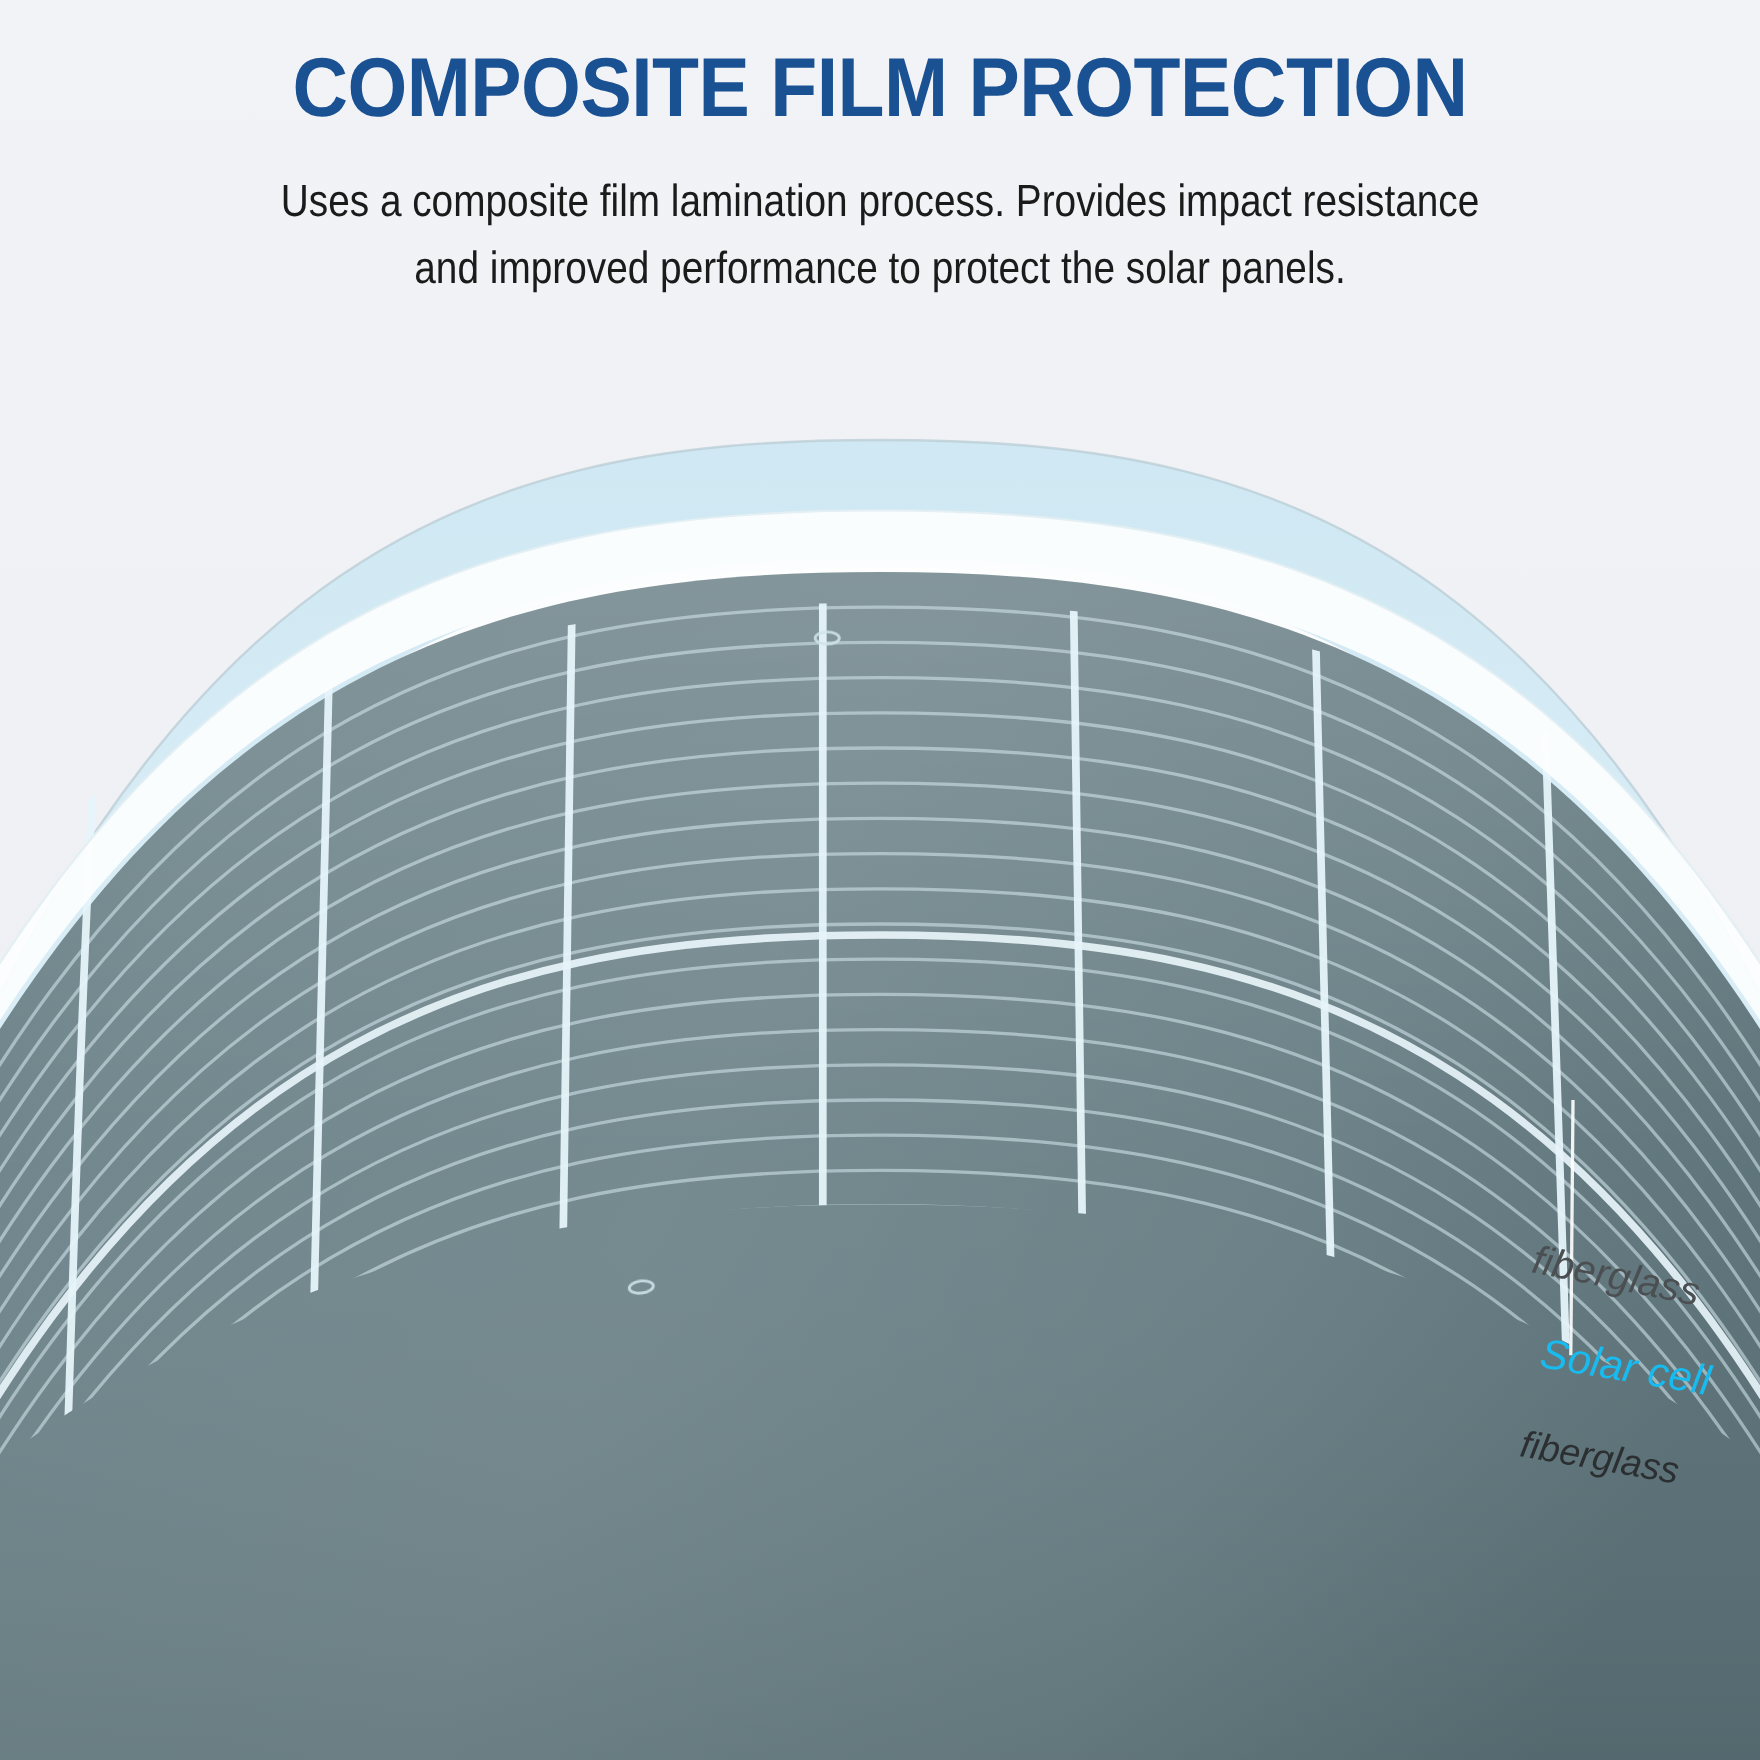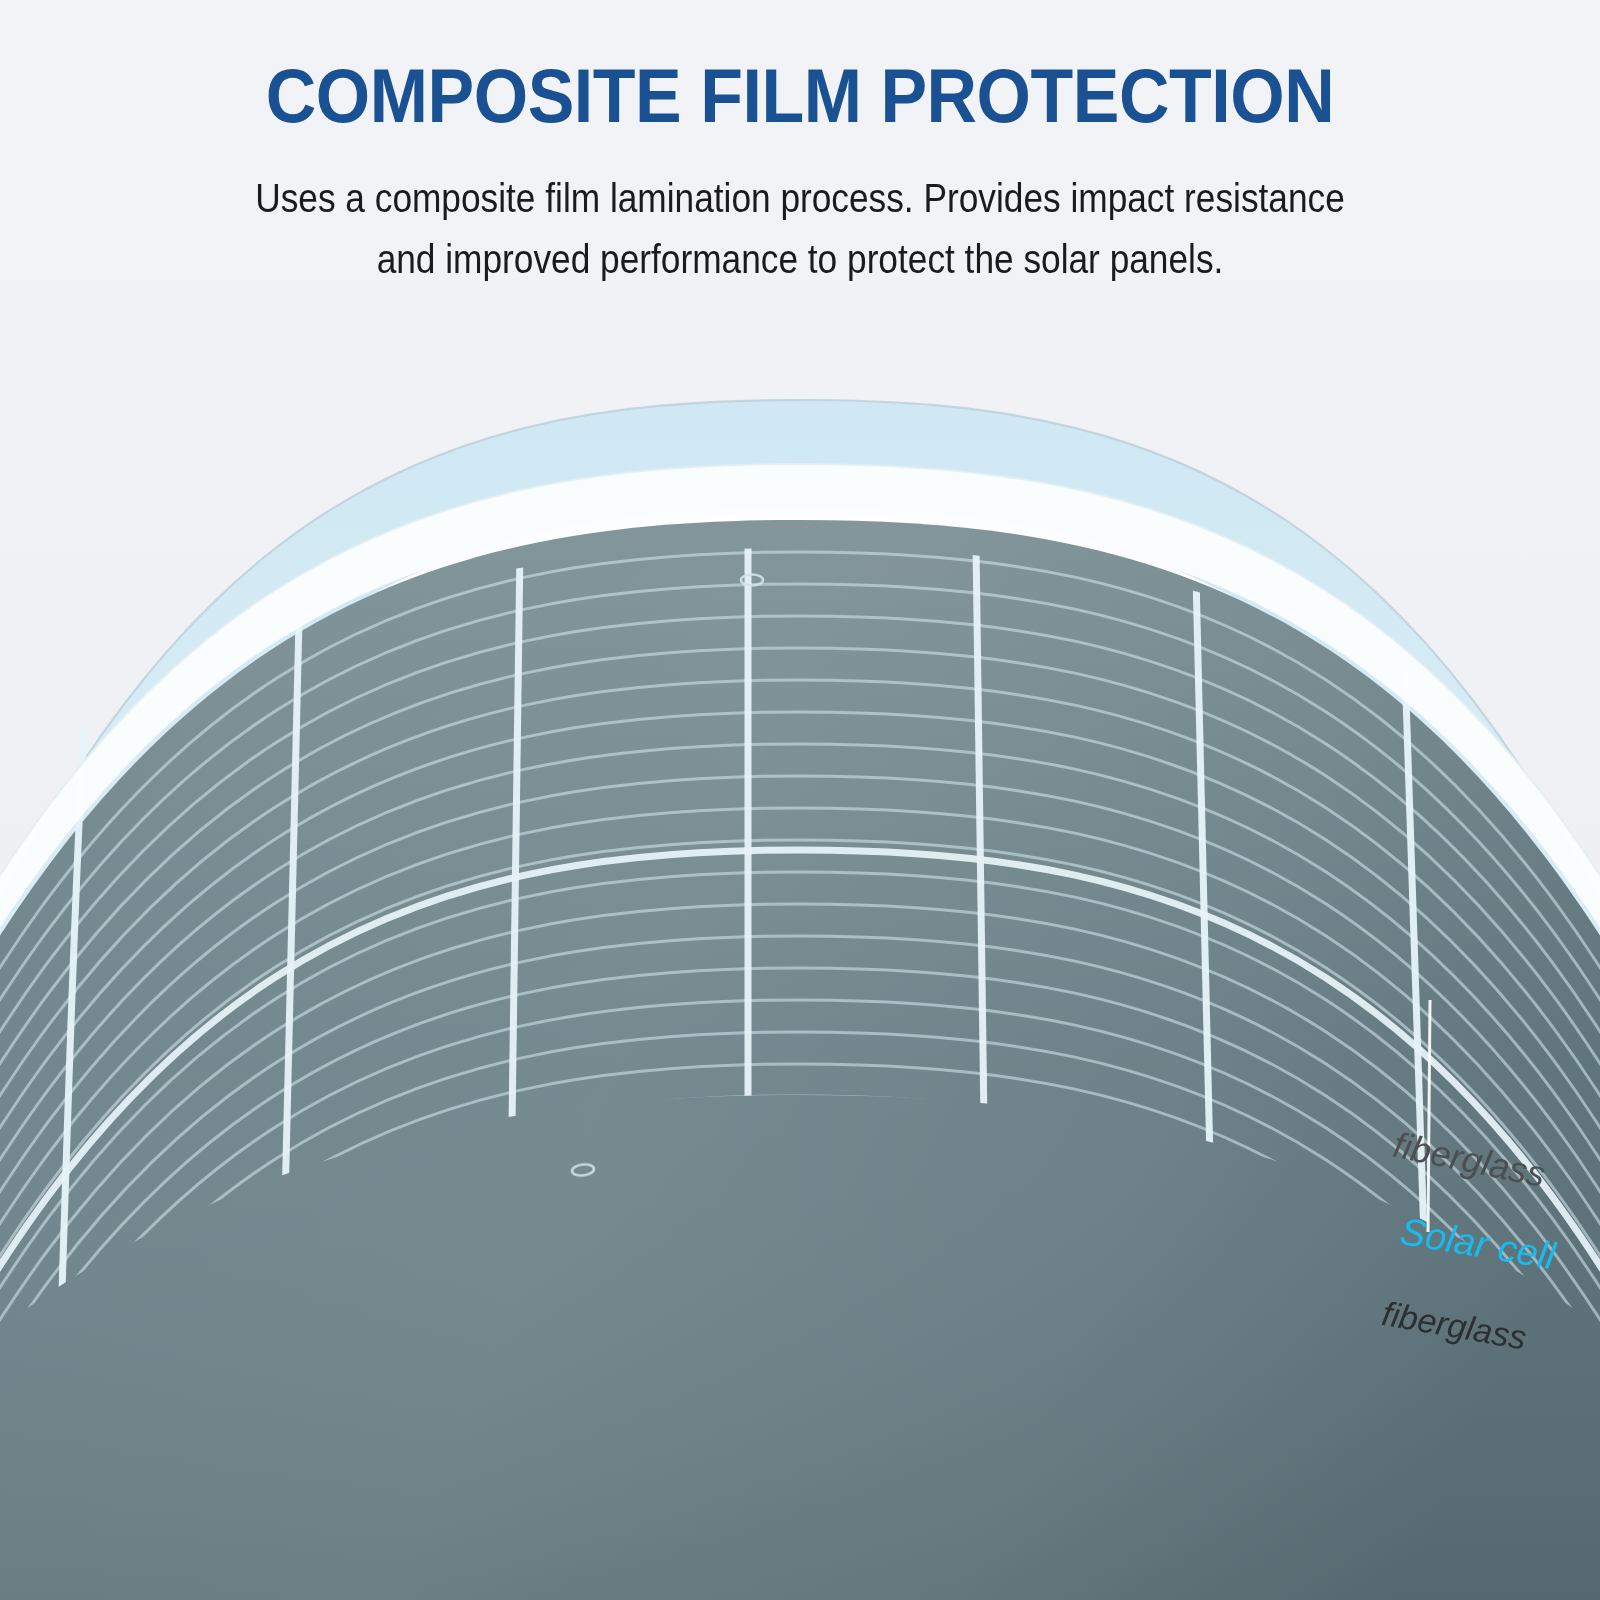--- a/index.html
+++ b/index.html
@@ -12,21 +12,21 @@
   }
   #page {
     position:relative;
     width:1600px; height:1600px;
     background: linear-gradient(180deg,#f2f3f7 0%, #f1f2f6 22%, #eef0f4 60%, #ebedf2 100%);
     overflow:hidden;
   }
 
   
   .header {
-    position:absolute; left:0; top:16px; width:1600px;
+    position:absolute; left:0; top:0; width:1600px;
     padding-top:42px;
     text-align:center;
     z-index:40;
   }
   .title {
     font-family:"Liberation Sans", sans-serif;
     font-weight:700;
     font-size:76px;
     line-height:1.0;
     letter-spacing:-0.5px;

